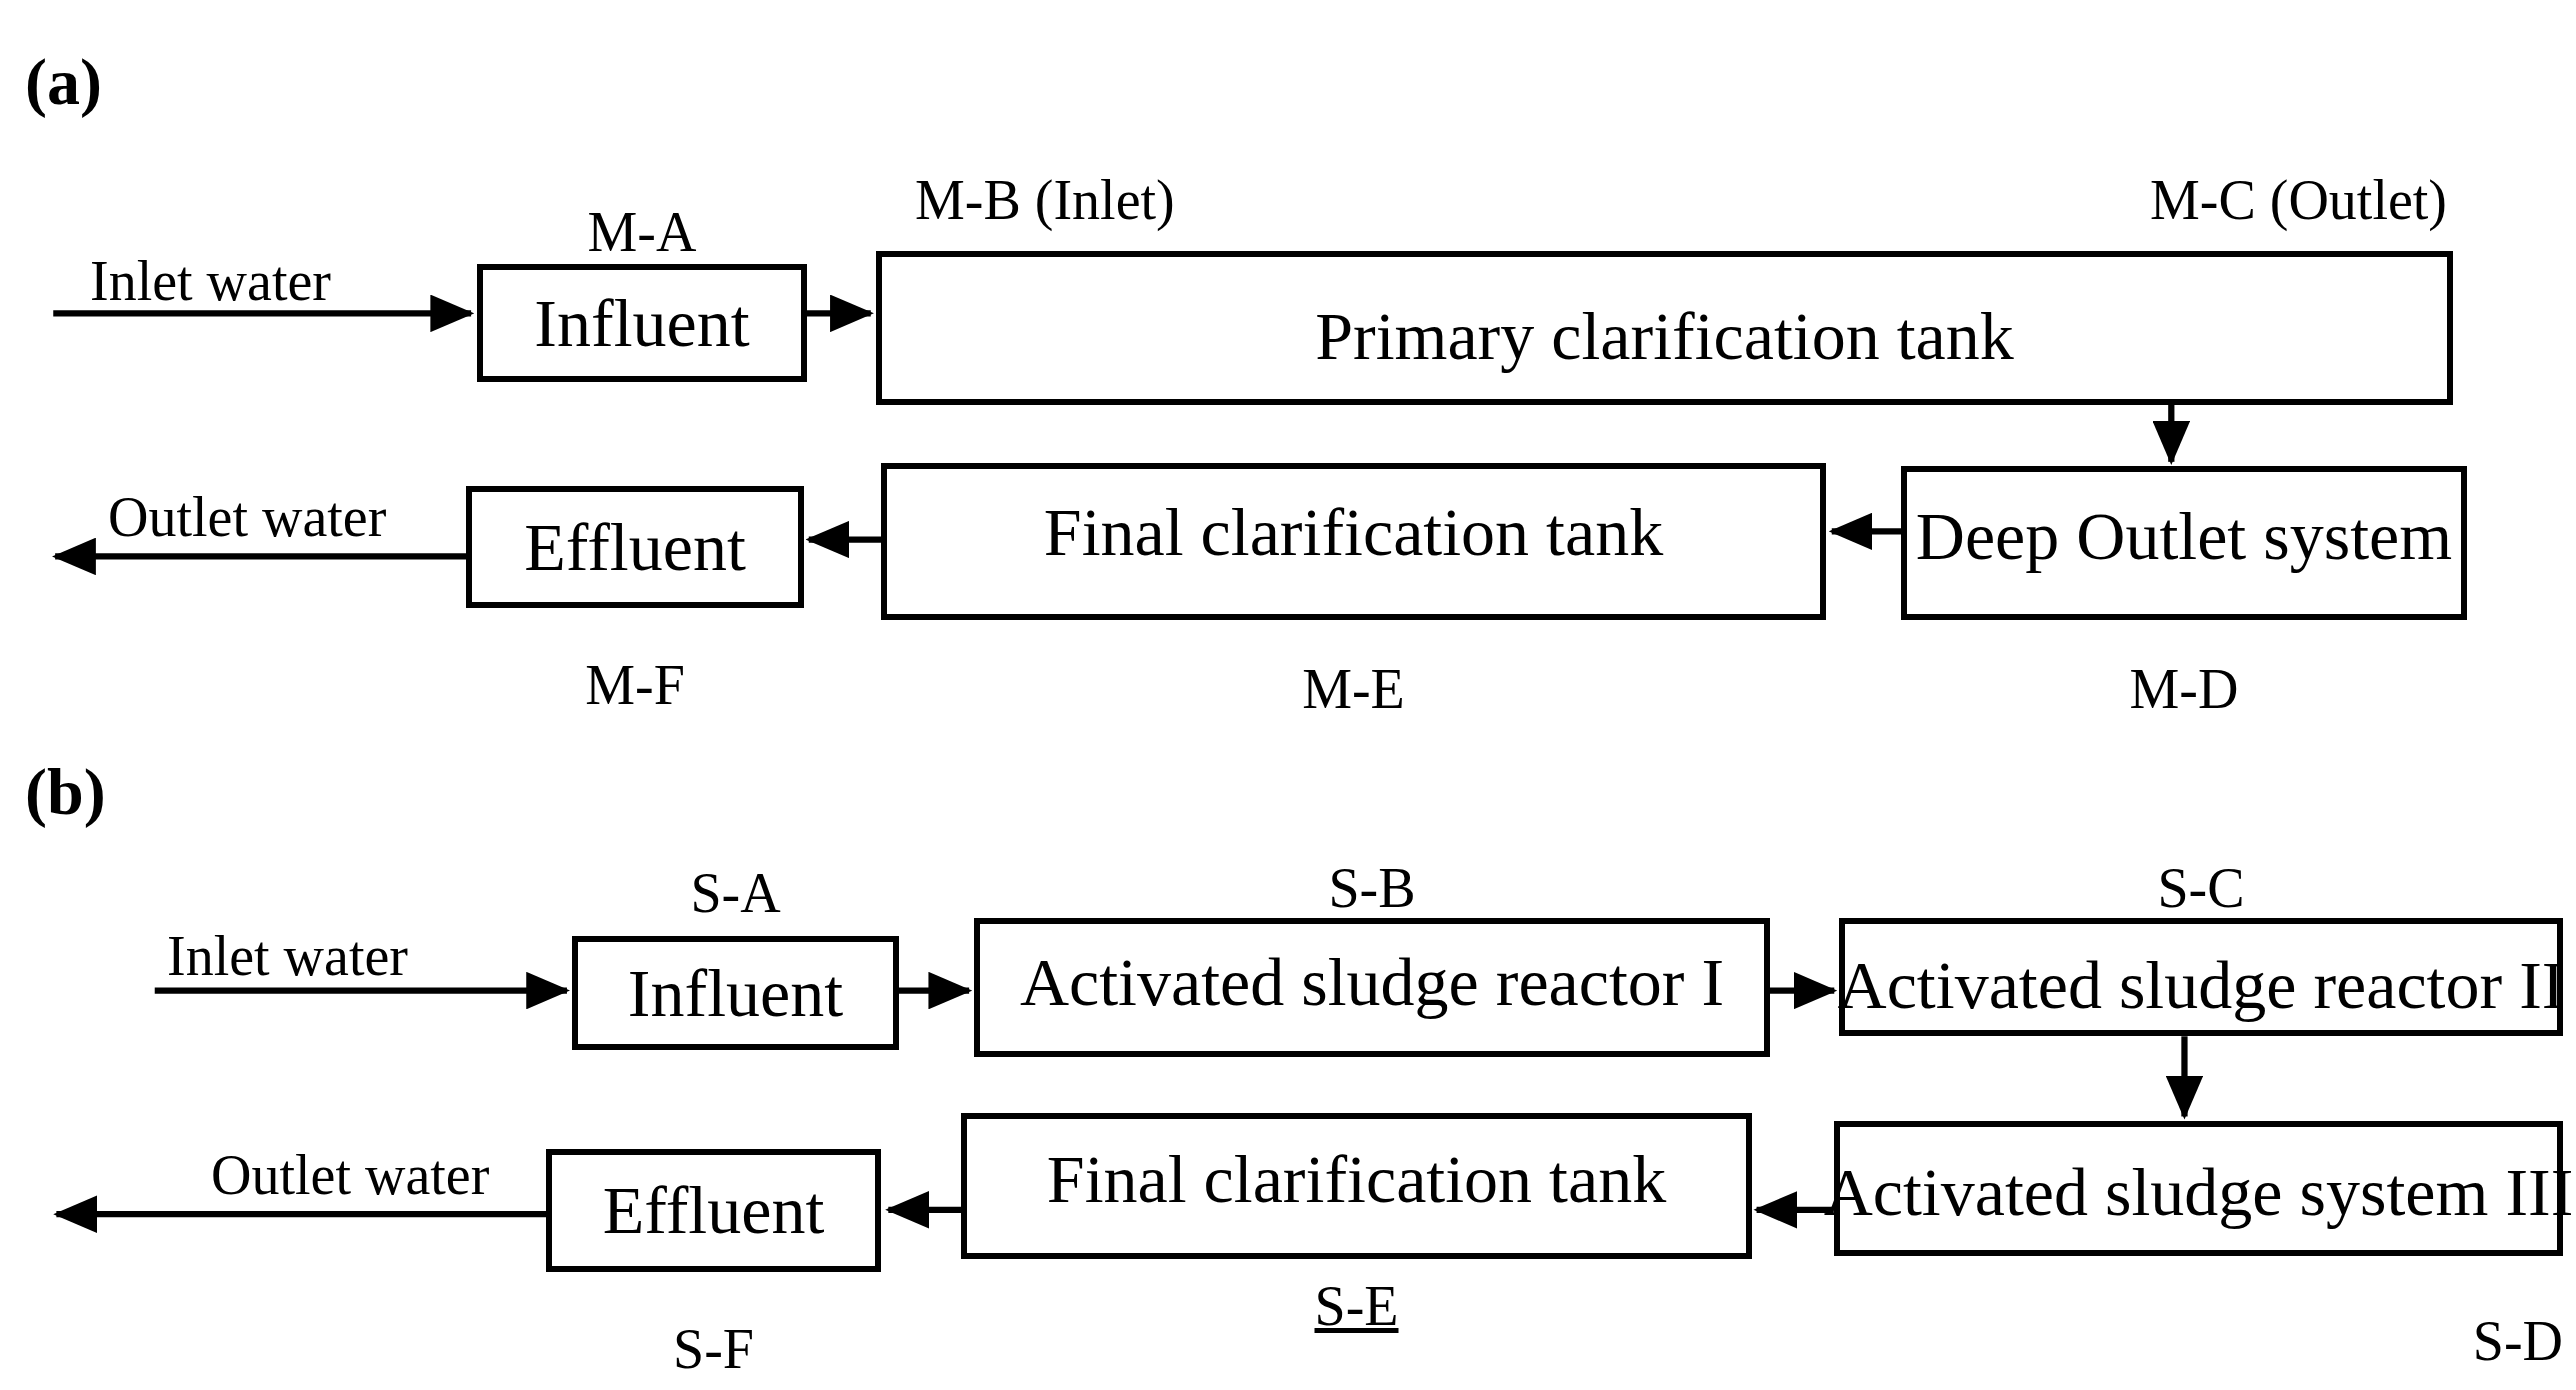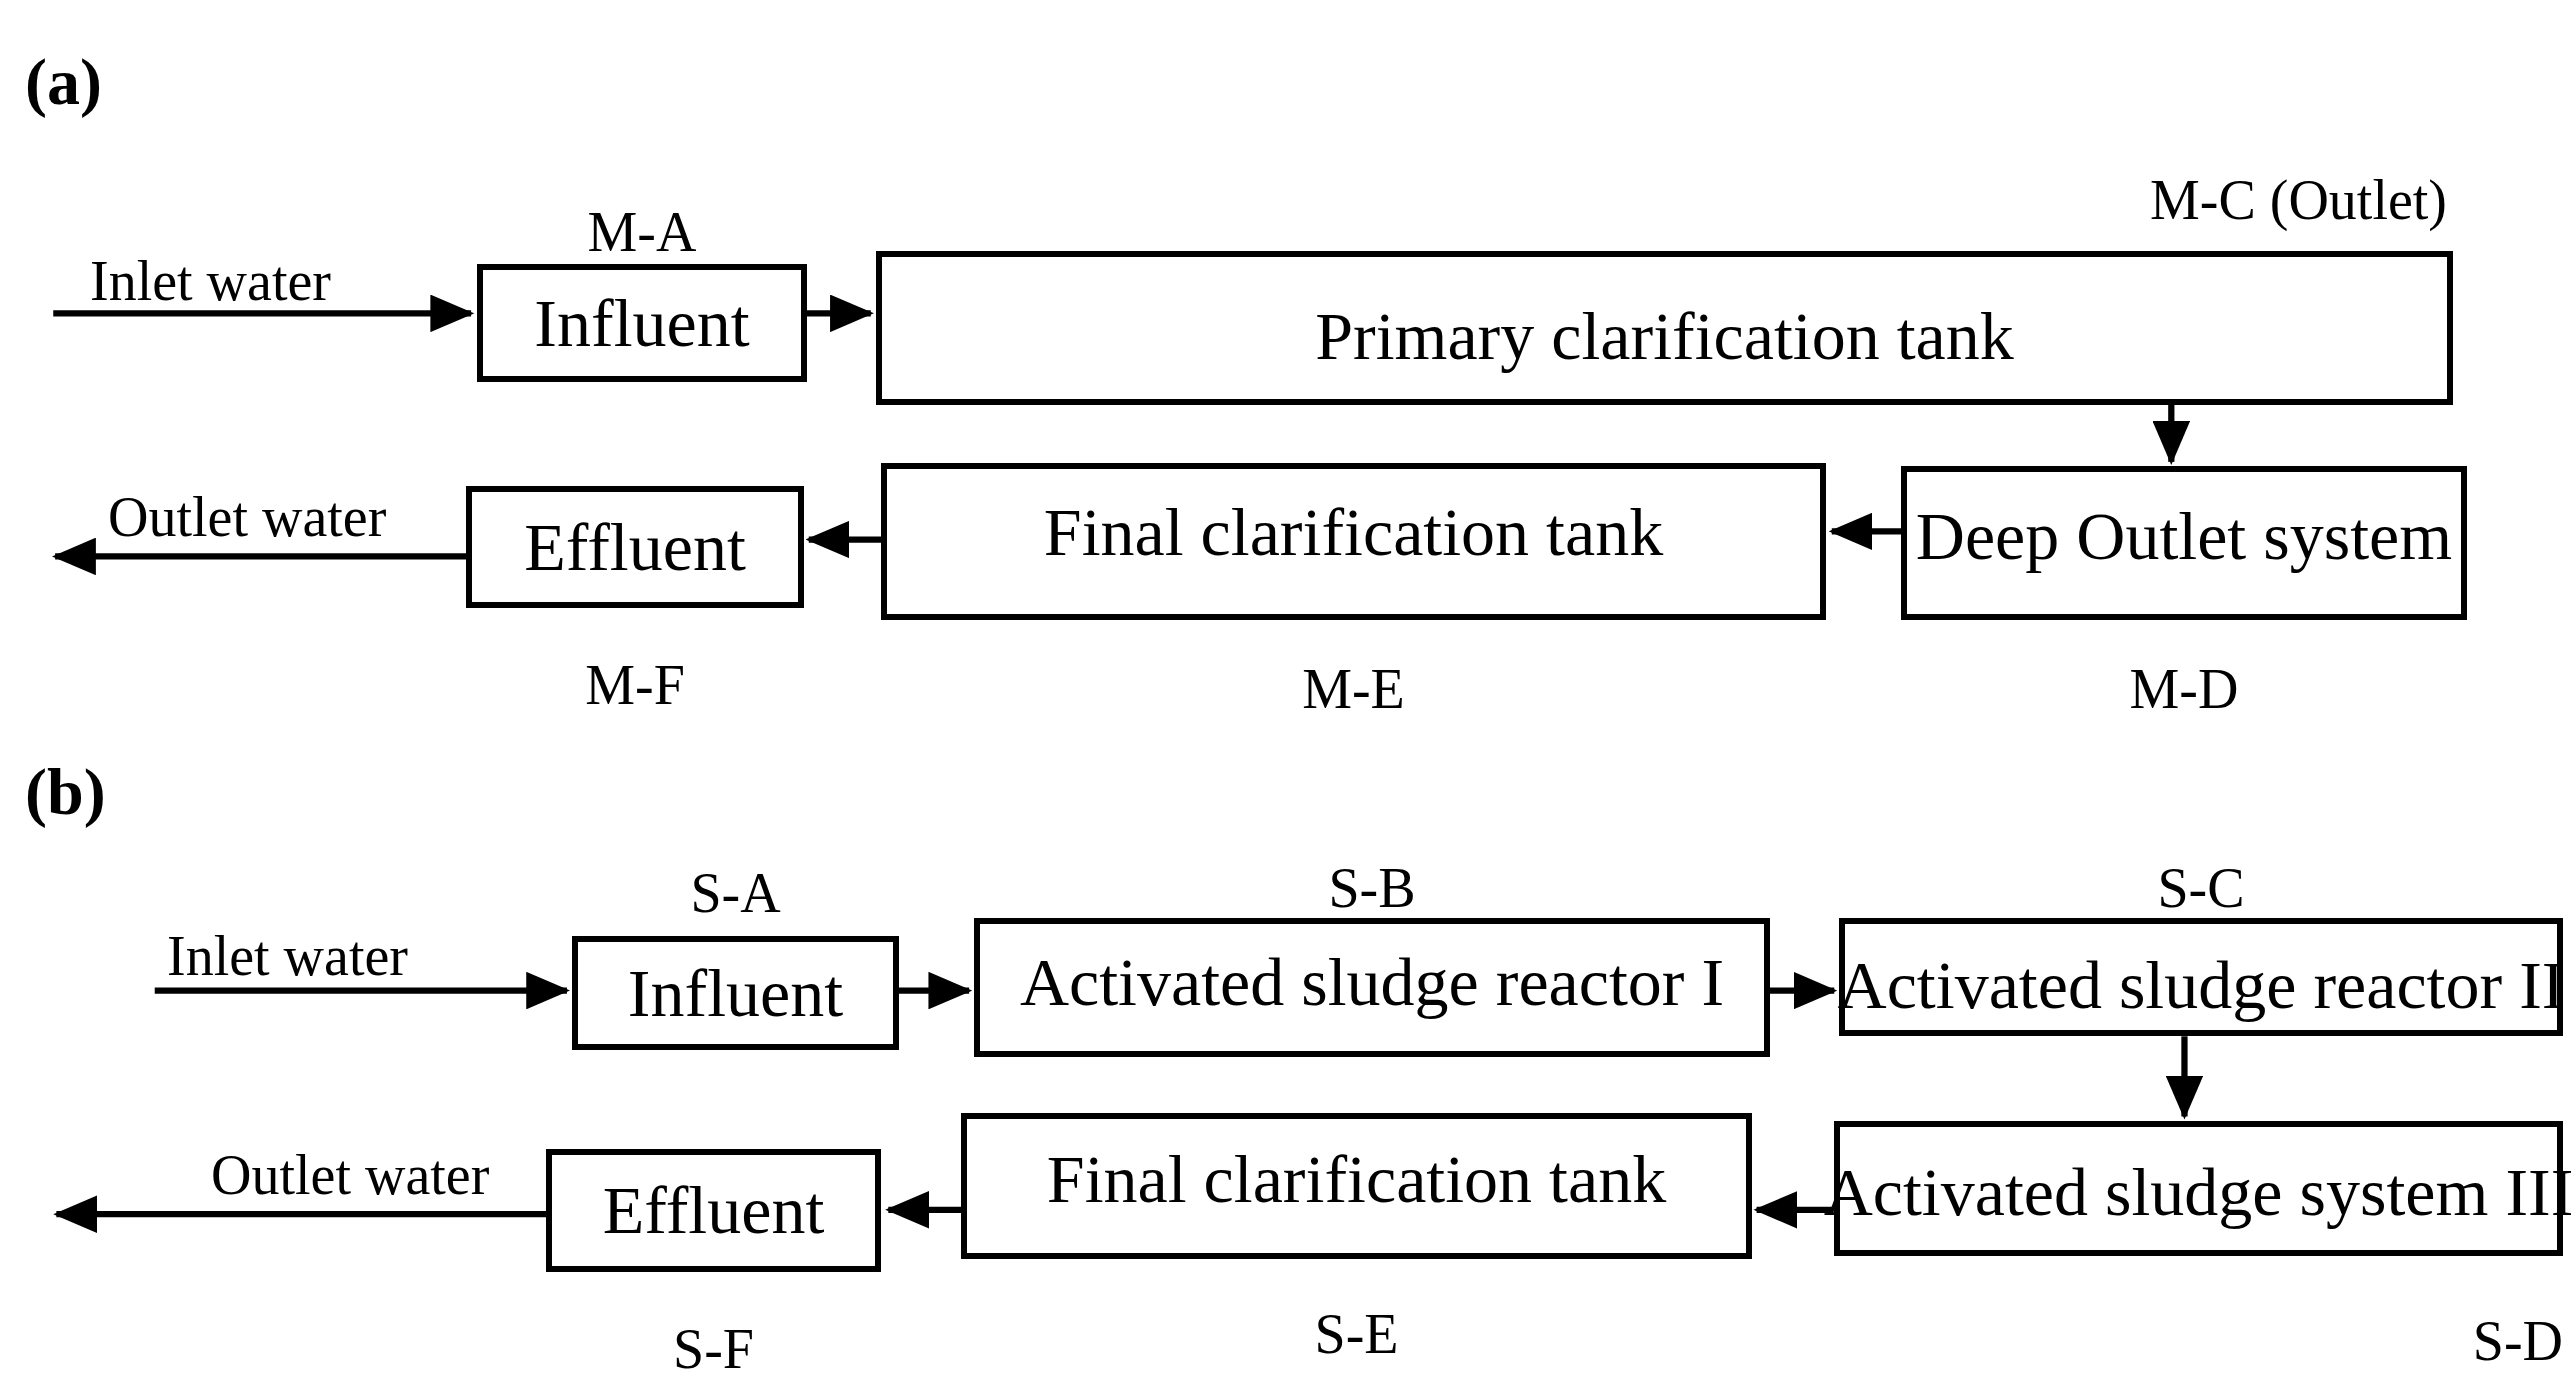--- a/index.html
+++ b/index.html
@@ -79,20 +79,21 @@
   </svg>
 
   <div class="panel-label" style="left:25px; top:49px;">(a)</div>
 
   <div class="lbl" style="left:90px; top:251px;">Inlet water</div>
 
   <div class="lbl c" style="left:477px; top:202px; width:330px;">M-A</div>
 
   <div class="box v-center" style="left:477px; top:264px; width:330px; height:118px;">Influent</div>
 
+  <div class="lbl" style="left:915px; top:170px;">M-B (Inlet)</div>
 
   <div class="lbl" style="right:129px; top:170px; text-align:right;">M-C (Outlet)</div>
 
   <div class="box v-top" style="left:876px; top:251px; width:1577px; height:154px; padding-top:40px;text-align:center;">Primary clarification tank</div>
 
   <div class="box v-top" style="left:1901px; top:466px; width:566px; height:154px; padding-top:25px;">Deep Outlet system</div>
 
   <div class="lbl c" style="left:1901px; top:659px; width:566px;">M-D</div>
 
   <div class="box v-top" style="left:881px; top:463px; width:945px; height:157px; padding-top:24px;">Final clarification tank</div>
@@ -120,21 +121,21 @@
   <div class="lbl c" style="left:1839px; top:858px; width:724px;">S-C</div>
 
   <div class="box v-top" style="left:1839px; top:918px; width:724px; height:118px; padding-top:22px;">Activated sludge reactor II</div>
 
   <div class="box v-top" style="left:1834px; top:1121px; width:729px; height:135px; padding-top:26px;">Activated sludge system III</div>
 
   <div class="lbl c" style="left:1834px; top:1311px; width:729px;text-align:right;">S-D</div>
 
   <div class="box v-top" style="left:961px; top:1113px; width:791px; height:146px; padding-top:21px;">Final clarification tank</div>
 
-  <div class="lbl c" style="left:961px; top:1304px; width:791px;">S-E</div>
+  <div class="lbl c" style="left:961px; top:1276px; width:791px;text-decoration:underline;">S-E</div>
 
   <div class="box v-center" style="left:546px; top:1149px; width:335px; height:123px;">Effluent</div>
 
   <div class="lbl c" style="left:546px; top:1319px; width:335px;">S-F</div>
 
   <div class="lbl" style="left:211px; top:1145px;">Outlet water</div>
 
 </div>
 
 

